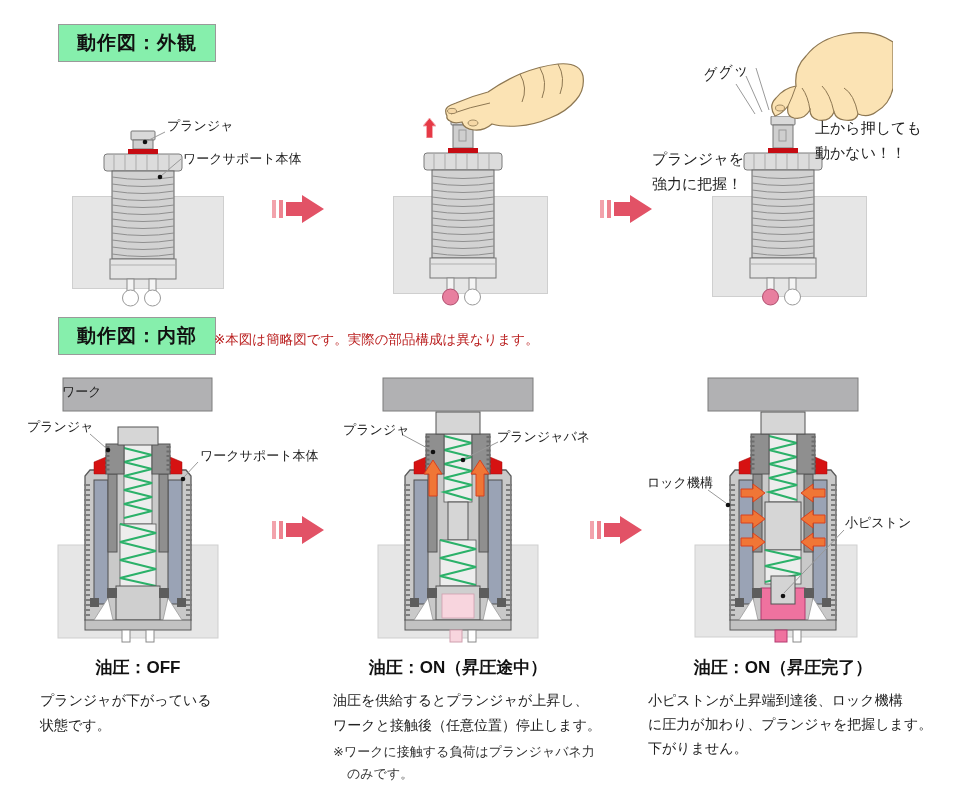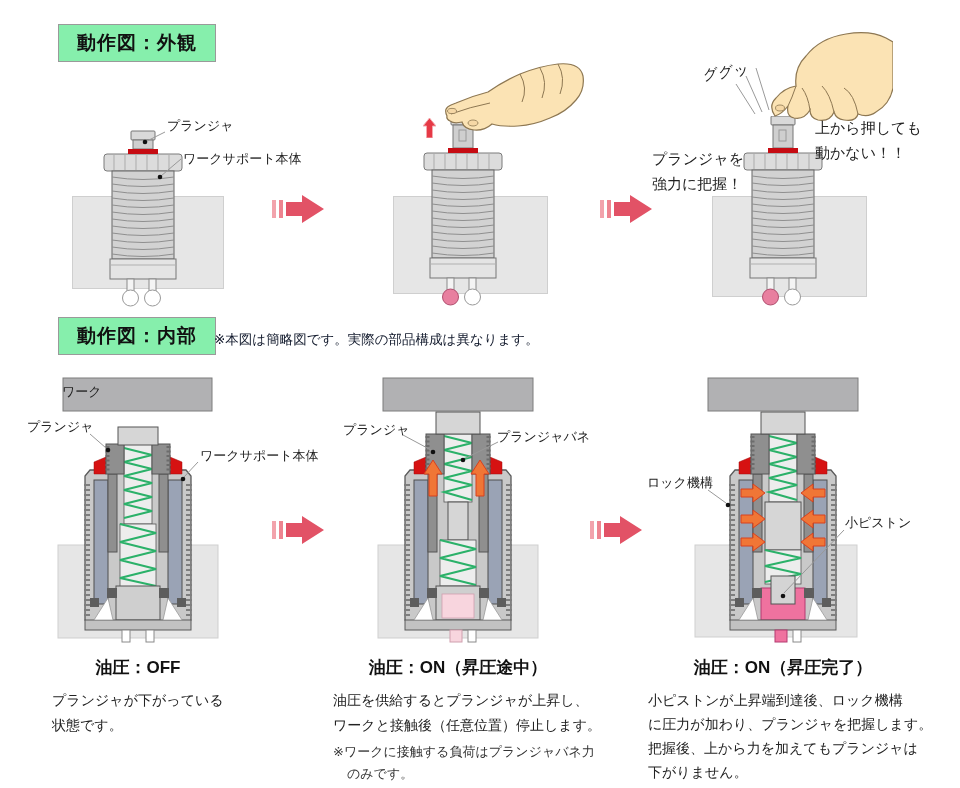--- a/index.html
+++ b/index.html
@@ -1,21 +1,21 @@
 <!DOCTYPE html>
 <html><head>
 <meta charset="utf-8">
 <style>
   html,body{margin:0;padding:0;background:#fff;}
   #canvas{position:relative;width:960px;height:788px;background:#fff;overflow:hidden;
           font-family:"Liberation Sans","DejaVu Sans",sans-serif;color:#1e1e1e;}
   .abs{position:absolute;}
   .sec-title{border:1.5px solid #9a9a9a;background:#86efac;padding:5px 18px;
              font-size:19px;font-weight:700;letter-spacing:1px;color:#111;}
-  .note{font-size:13.5px;color:#0f172a;}
+  .note{font-size:13.5px;color:#b91c1c;}
   .dlabel{font-size:13px;color:#222;white-space:nowrap;}
   .sfx{font-size:15px;color:#222;white-space:nowrap;transform:rotate(-8deg);}
   .callout{font-size:15px;color:#222;white-space:nowrap;line-height:25px;}
   .cap-h{font-size:17px;font-weight:700;text-align:center;color:#111;white-space:nowrap;}
   .cap-t{font-size:14px;color:#222;line-height:25px;white-space:nowrap;}
   .cap-n{font-size:13px;color:#333;line-height:22px;white-space:nowrap;}
   .spring{fill:none;stroke:#2bb169;stroke-width:2;}
   .leader{stroke:#999;stroke-width:1;}
   svg{display:block;}
 </style>
@@ -265,36 +265,35 @@
       </g>
       <line class="leader" x1="78" y1="118" x2="96" y2="131"></line>
         <circle cx="98" cy="133" r="2.3" fill="#111"></circle>
       <line class="leader" x1="214" y1="158" x2="154" y2="221"></line>
     </svg>
     <div class="abs dlabel" style="left:17px;top:102px;">ロック機構</div>
     <div class="abs dlabel" style="left:215px;top:142px;">小ピストン</div>
   </div>
 
   <div class="abs cap-h" style="left:20px;top:656px;width:236px;">油圧：OFF</div>
-  <div class="abs cap-t" style="left:52px;top:688px;">
+  <div class="abs cap-t" style="left:40px;top:688px;">
     <div>プランジャが下がっている</div>
     <div>状態です。</div>
   </div>
 
   <div class="abs cap-h" style="left:340px;top:656px;width:236px;">油圧：ON（昇圧途中）</div>
   <div class="abs cap-t" style="left:333px;top:688px;">
     <div>油圧を供給するとプランジャが上昇し、</div>
     <div>ワークと接触後（任意位置）停止します。</div>
   </div>
   <div class="abs cap-n" style="left:333px;top:741px;">
     <div>※ワークに接触する負荷はプランジャバネ力</div>
     <div style="padding-left:14px;">のみです。</div>
   </div>
 
   <div class="abs cap-h" style="left:665px;top:656px;width:236px;">油圧：ON（昇圧完了）</div>
   <div class="abs cap-t" style="left:648px;top:688px;line-height:24px;">
     <div>小ピストンが上昇端到達後、ロック機構</div>
     <div>に圧力が加わり、プランジャを把握します。</div>
-    <div>把握後、上から力を加えてもプランジャは</div>
     <div>下がりません。</div>
   </div>
 
 </div>
 
 </body></html>

